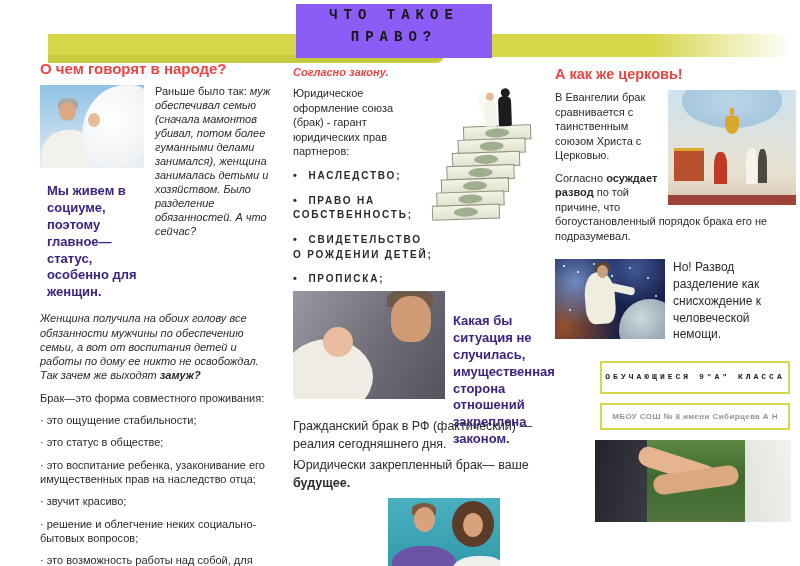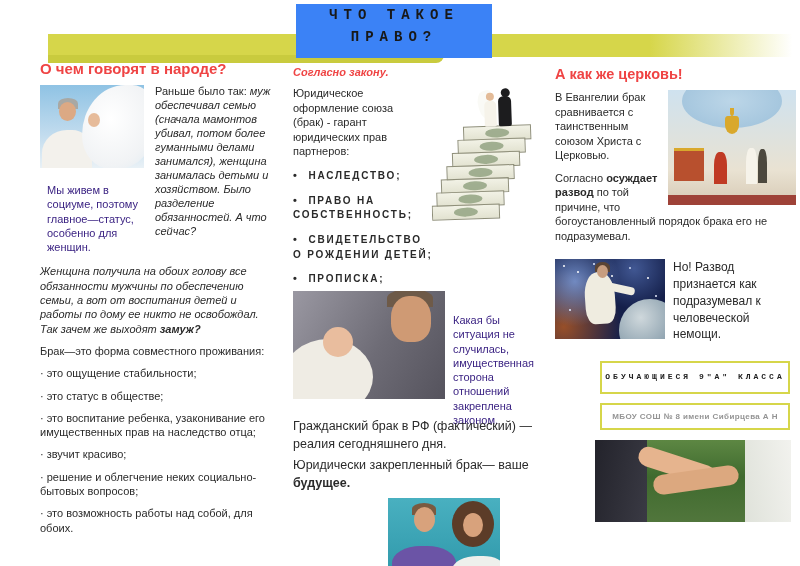--- a/index.html
+++ b/index.html
@@ -3,27 +3,27 @@
 <meta charset="utf-8">
 <style>
   html,body{margin:0;padding:0;background:#ffffff;}
   #page{position:relative;width:800px;height:566px;background:#fff;overflow:hidden;
         font-family:"Liberation Sans","DejaVu Sans",sans-serif;color:#2a2a2a;}
   .abs{position:absolute;}
   
   #band{left:48px;top:34px;width:752px;height:23px;
         background:linear-gradient(90deg,#d6d64a 0%,#d6d64a 80%,rgba(214,214,74,0) 99%);}
   #band-lip{left:48px;top:55px;width:396px;height:8px;background:#c9cb3e;border-radius:0 0 10px 0;}
-  #title-box{left:296px;top:4px;width:196px;height:54px;background:#3b82f6;text-align:center;
+  #title-box{left:296px;top:4px;width:196px;height:54px;background:#8b5cf6;text-align:center;
         font-family:"Liberation Mono","DejaVu Sans Mono",monospace;font-weight:bold;color:#181818;}
   #title-box .tl{font-size:14px;letter-spacing:6px;line-height:1.6;white-space:nowrap;}
   
   h2{font-size:15px;margin:0 0 8px 0;color:#ef4444;}
   .it{font-style:italic;}
-  .cap{font-weight:normal;font-size:11px;line-height:1.3;color:#3b2383;}
+  .cap{font-weight:bold;font-size:13px;line-height:1.3;color:#3b2383;}
   p{margin:0 0 8px 0;}
   
   #col-left{left:40px;top:60px;width:238px;}
   .lrow{display:flex;gap:9px;align-items:flex-start;}
   .lstack{width:106px;flex:0 0 106px;}
   .side-text{font-size:11px;line-height:1.27;}
   #left-flow{font-size:11px;line-height:1.3;margin-top:10px;}
   #left-flow p{margin:0 0 8px 0;}
   
   #col-mid{left:293px;top:66px;width:243px;}
@@ -221,21 +221,21 @@
 
     <div class="clearfix" style="margin-top:6px;">
       <div id="js" class="art">
         <div class="a js-stars"></div>
         <div class="a js-robe"></div>
         <div class="a js-hair"></div>
         <div class="a js-head"></div>
         <div class="a js-arm"></div>
         <div class="a js-earth"></div>
       </div>
-      <p style="font-size:12px;line-height:1.4;margin-top:8px;">Но! Развод признается как подразумевал к человеческой немощи.</p>
+      <p style="font-size:12px;line-height:1.4;margin-top:8px;">Но! Развод разделение как снисхождение к человеческой немощи.</p>
     </div>
 
     <div id="badge-class" class="badge">ОБУЧАЮЩИЕСЯ 9"А" КЛАССА</div>
     <div id="badge-school" class="badge">МБОУ СОШ № 8 имени Сибирцева А Н</div>
 
     <div id="rg" class="art">
       <div class="a rg-suit"></div>
       <div class="a rg-dress"></div>
       <div class="a rg-hand1"></div>
       <div class="a rg-hand2"></div>

